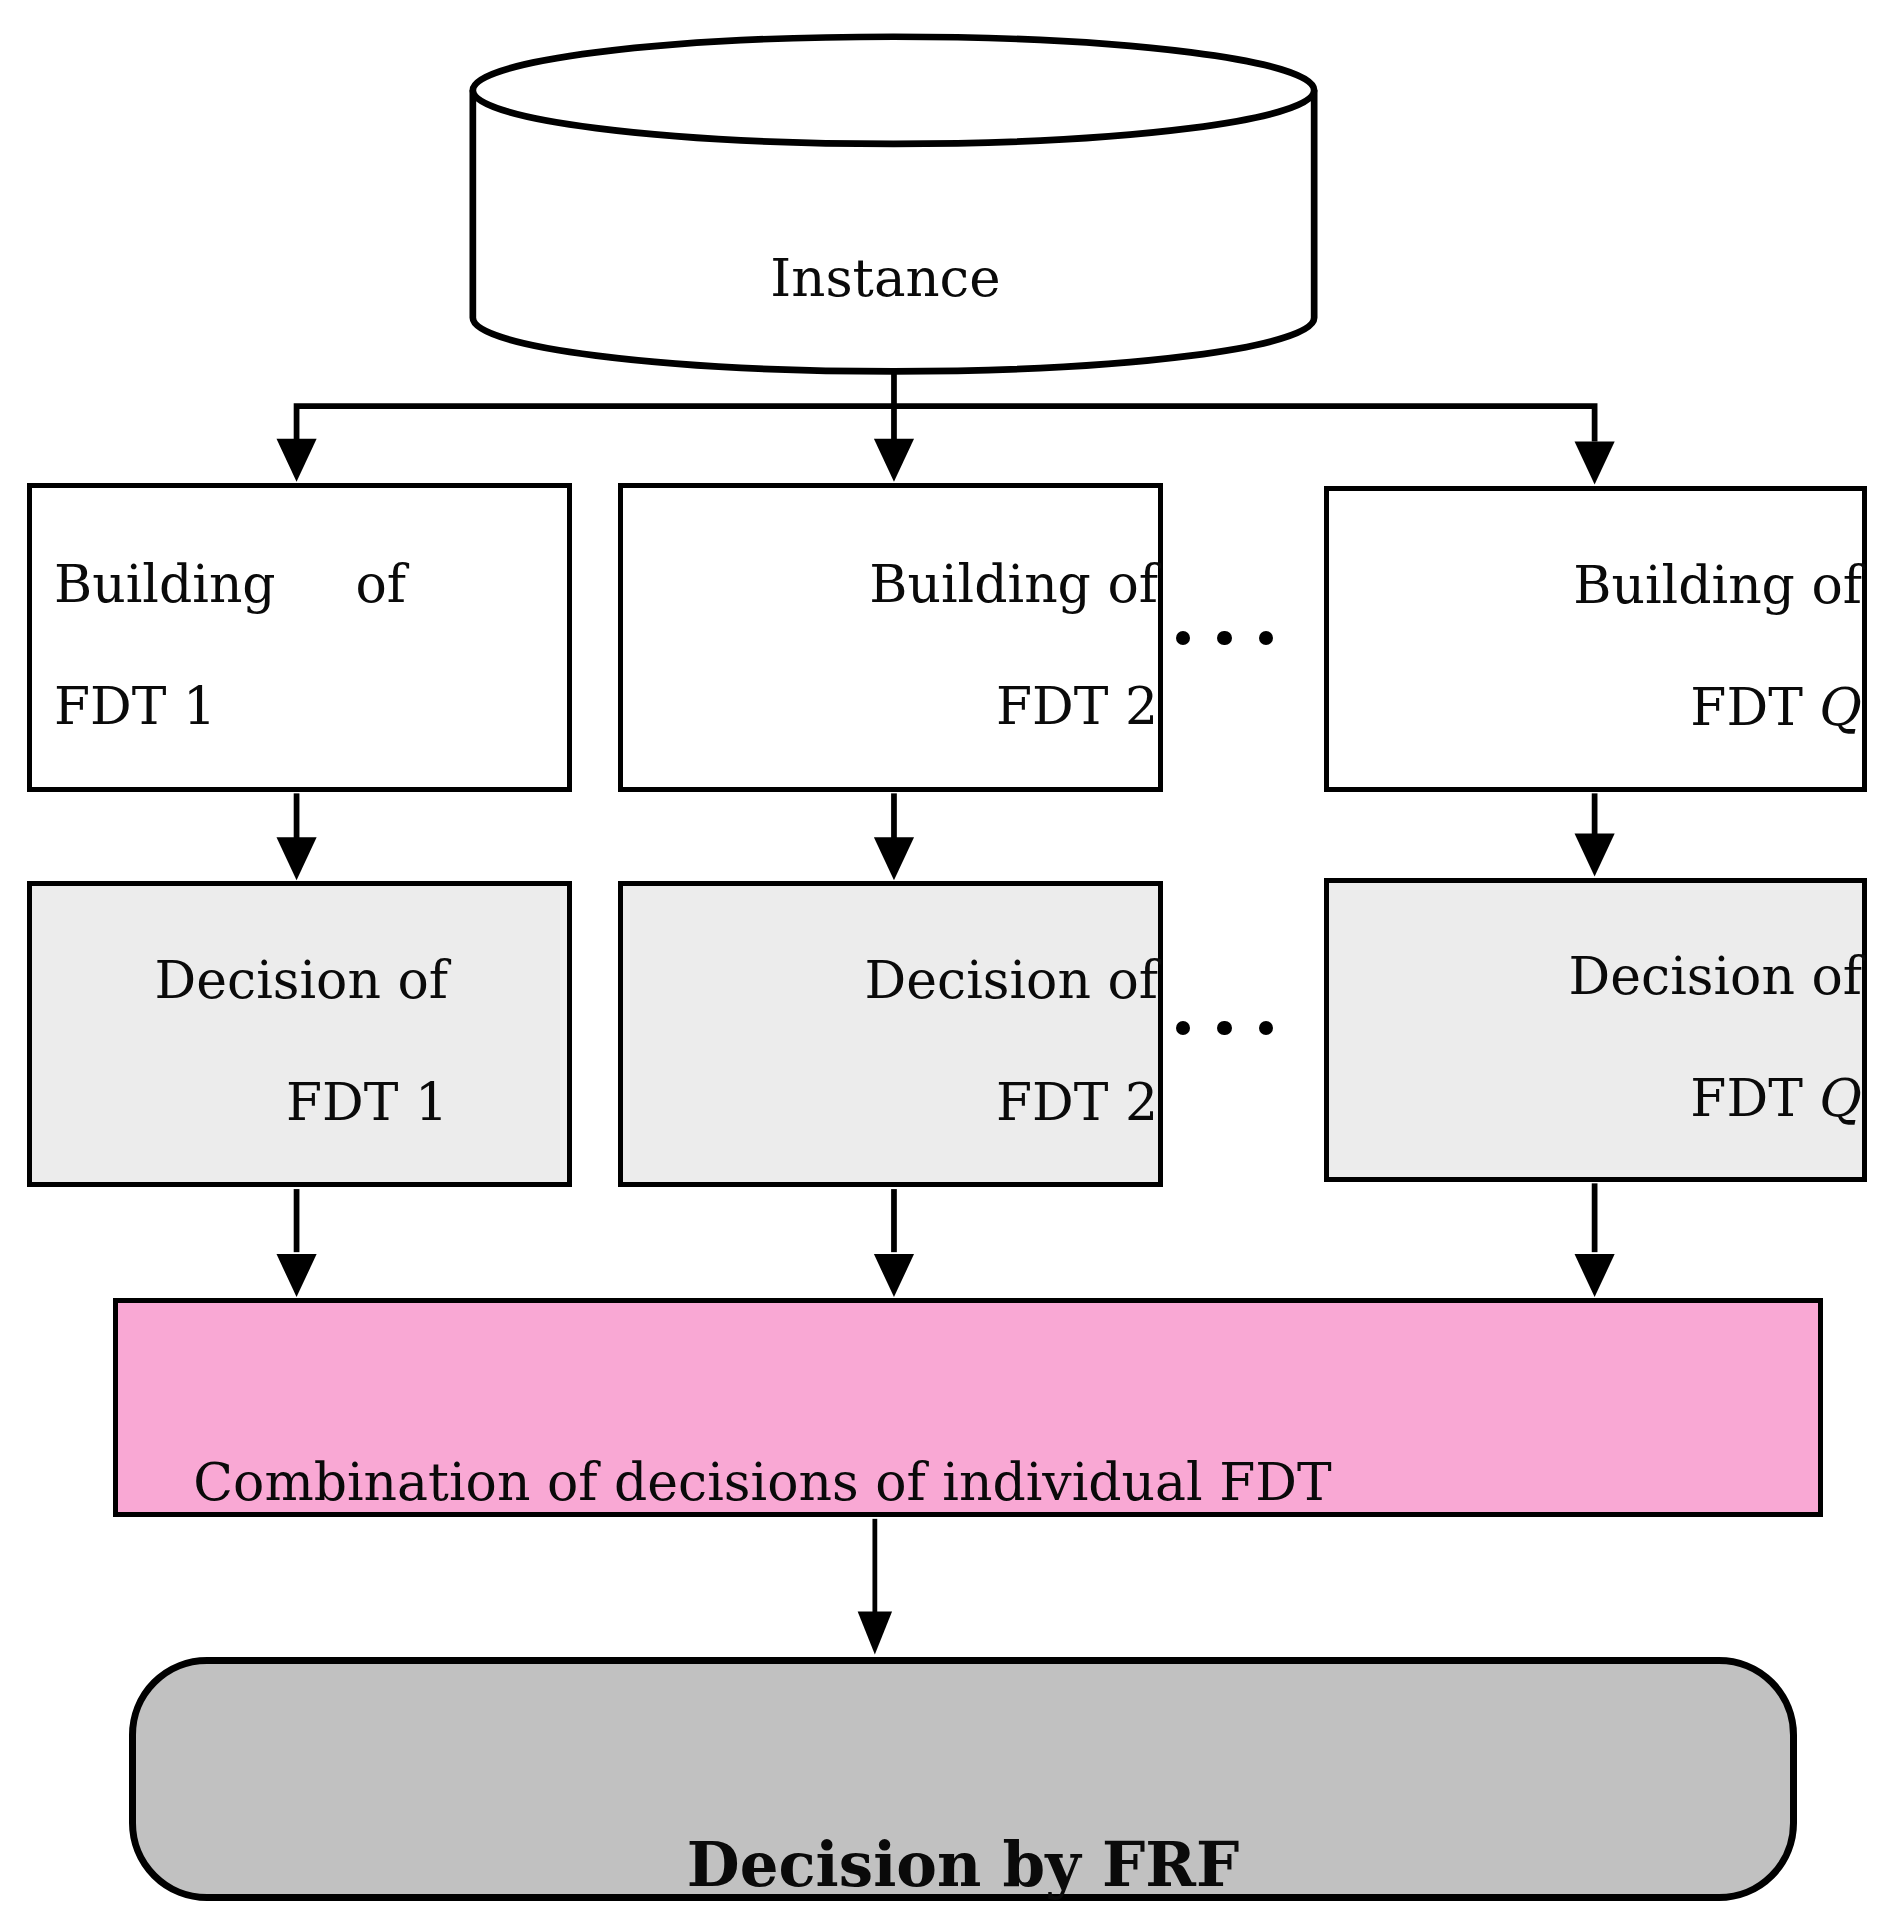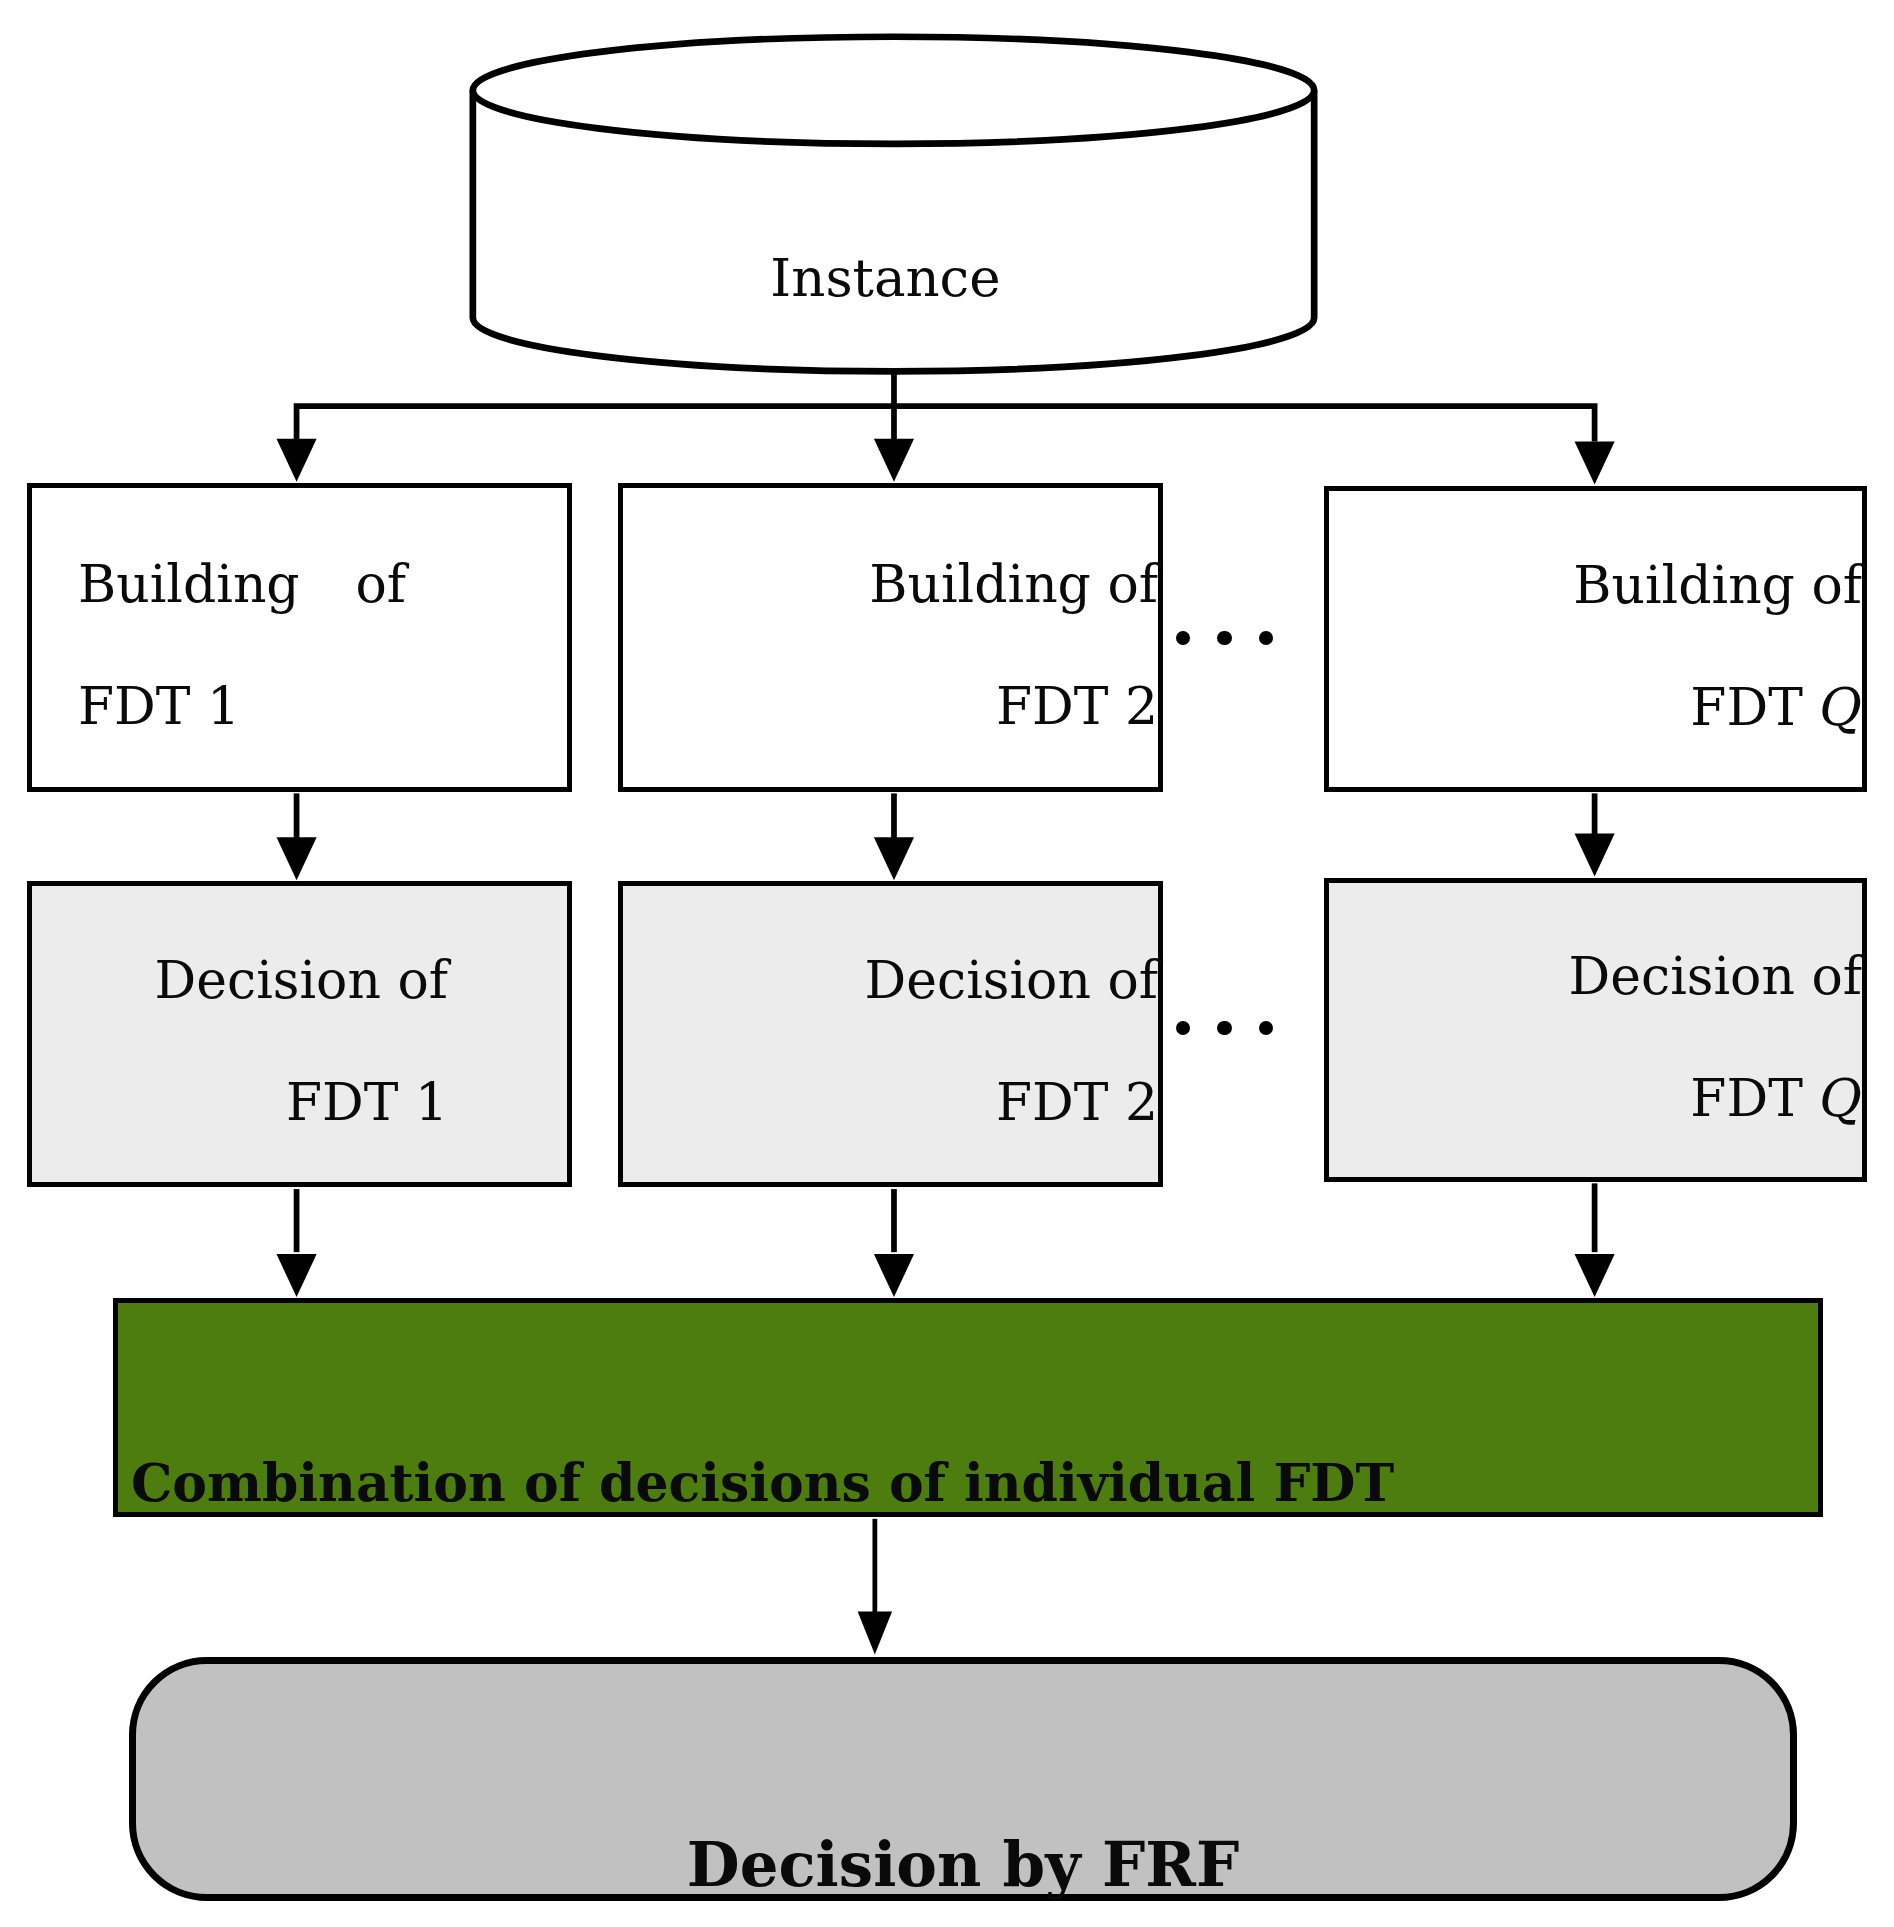--- a/index.html
+++ b/index.html
@@ -47,38 +47,37 @@
     flex-direction: column;
     justify-content: center;
     align-items: flex-end;
     row-gap: 63px;
     font-size: 52px;
     line-height: 59px;
     padding-top: 15.3px;
   }
   .box .bline { white-space: nowrap; }
   .b1 { left: 27px;  top: 483px; width: 545px; height: 309px; align-items: stretch;
-        padding-left: 46px; padding-right: 161px; }
+        padding-left: 22px; padding-right: 161px; }
   .b1 .jline { display: flex; justify-content: space-between; }
   .b2 { left: 618px; top: 483px; width: 545px; height: 309px; }
   .bq { left: 1324px; top: 486px; width: 543px; height: 306px; }
   .d1 { left: 27px;  top: 881px; width: 545px; height: 306px;
         background: #ececec; padding-right: 119px; }
   .d2 { left: 618px; top: 881px; width: 545px; height: 306px; background: #ececec; }
   .dq { left: 1324px; top: 878px; width: 543px; height: 304px; background: #ececec; }
   .qvar { font-style: italic; }
   
   .comb {
     left: 113px; top: 1298px;
     width: 1710px; height: 219px;
-    background: #4d7c0f;
+    background: #f9a8d4;
     flex-direction: row;
     padding-top: 0;
     padding-right: 411px;
-    font-weight: bold;
   }
   
   .final {
     left: 129px; top: 1657px;
     width: 1668px; height: 244px;
     background: #c1c1c1;
     border-width: 7.6px;
     border-radius: 78px;
     flex-direction: row;
     padding-top: 0;

